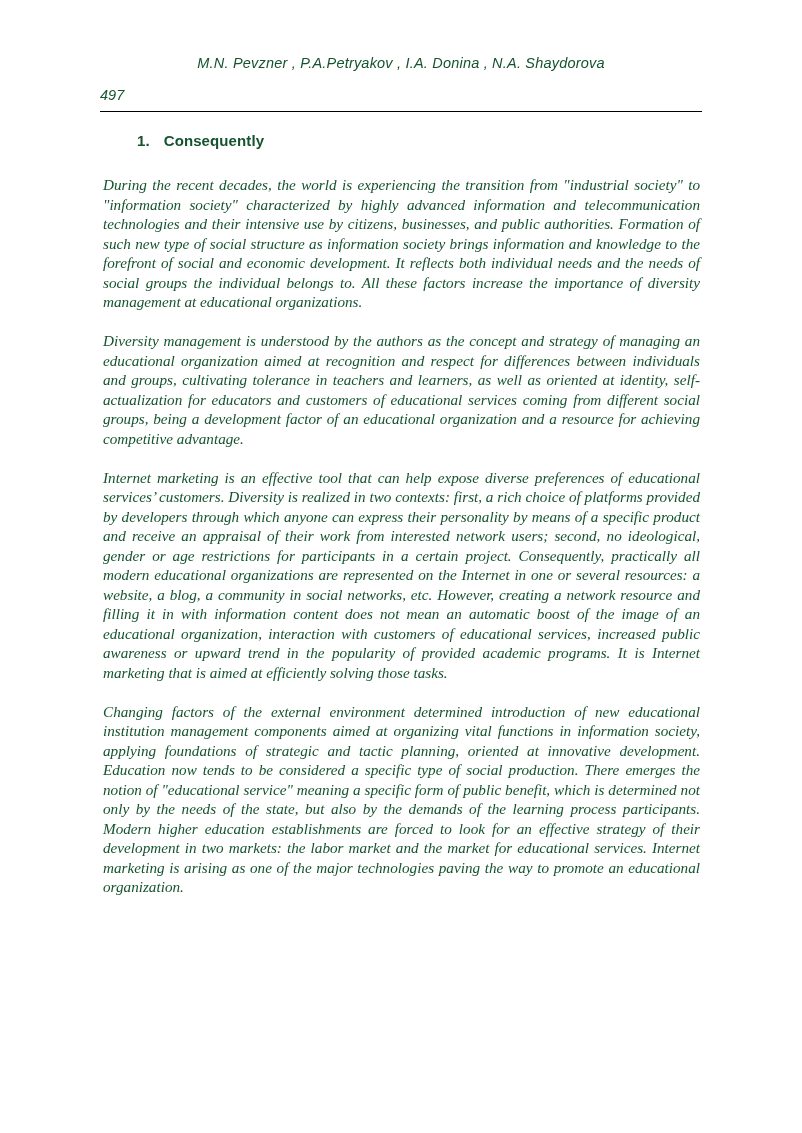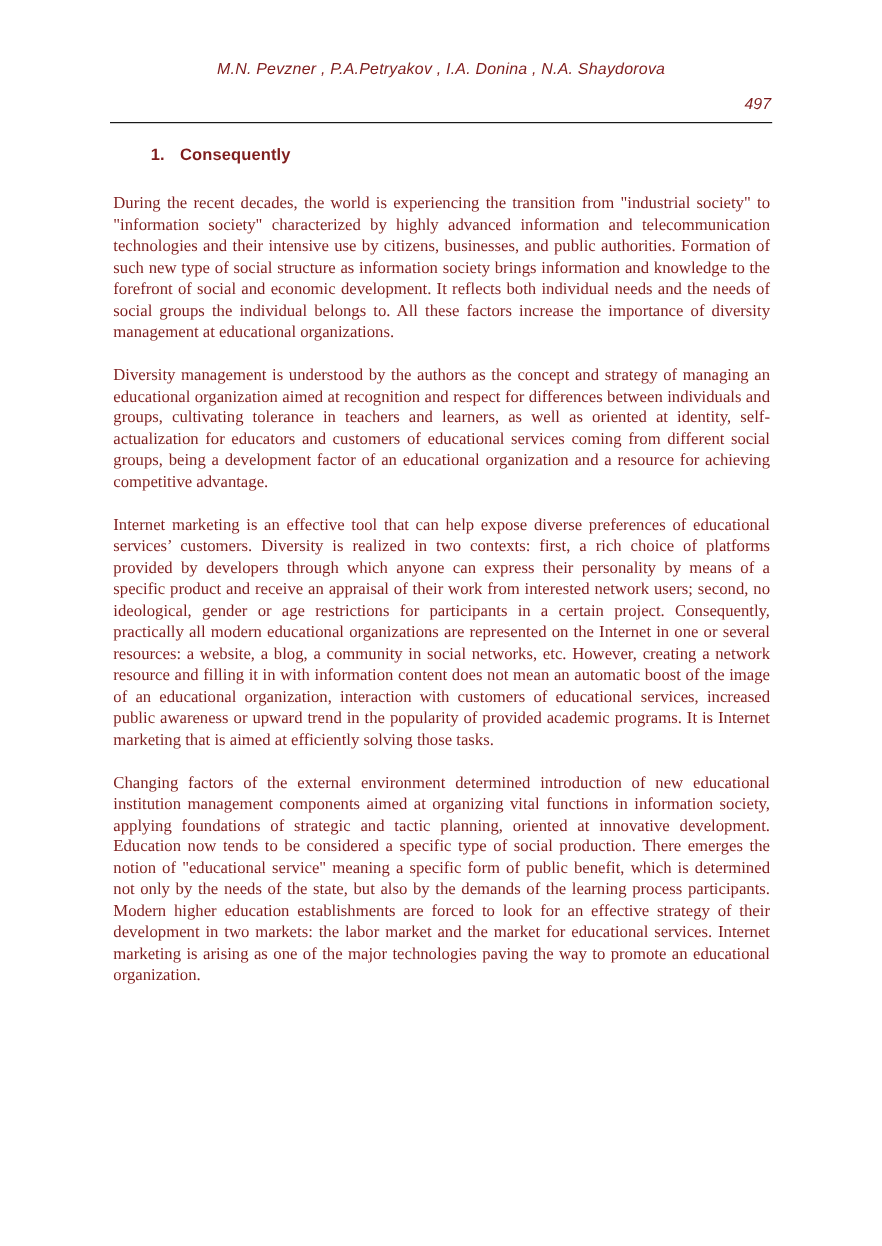--- a/index.html
+++ b/index.html
@@ -5,42 +5,42 @@
   html, body {
     margin: 0;
     padding: 0;
     background: #ffffff;
   }
   .page {
     position: relative;
     width: 802px;
     height: 1133px;
     background: #ffffff;
-    color: #7f1d1d;
+    color: #14532d;
     overflow: hidden;
     font-family: "Liberation Serif", serif;
   }
   .authors {
     position: absolute;
     top: 55px;
     left: 100px;
     width: 602px;
     text-align: center;
     font-family: "Liberation Sans", sans-serif;
     font-style: italic;
     font-size: 14.5px;
     letter-spacing: 0.2px;
     white-space: nowrap;
   }
   .pagenum {
     position: absolute;
     top: 87px;
     left: 100px;
     width: 601px;
-    text-align: right;
+    text-align: left;
     font-family: "Liberation Sans", sans-serif;
     font-style: italic;
     font-size: 14.5px;
   }
   .rule {
     position: absolute;
     top: 111px;
     left: 100px;
     width: 602px;
     height: 0;
@@ -62,20 +62,21 @@
     letter-spacing: 0.1px;
   }
   .sec-num {
     margin-right: 14px;
   }
   .para {
     margin: 0 0 19.5px 0;
     font-size: 15.2px;
     line-height: 19.5px;
     text-align: justify;
+    font-style: italic;
   }
 </style>
 </head>
 <body>
 
 <div class="page">
 
   <div class="authors">M.N. Pevzner , P.A.Petryakov , I.A. Donina , N.A. Shaydorova</div>
 
   <div class="pagenum">497</div>

